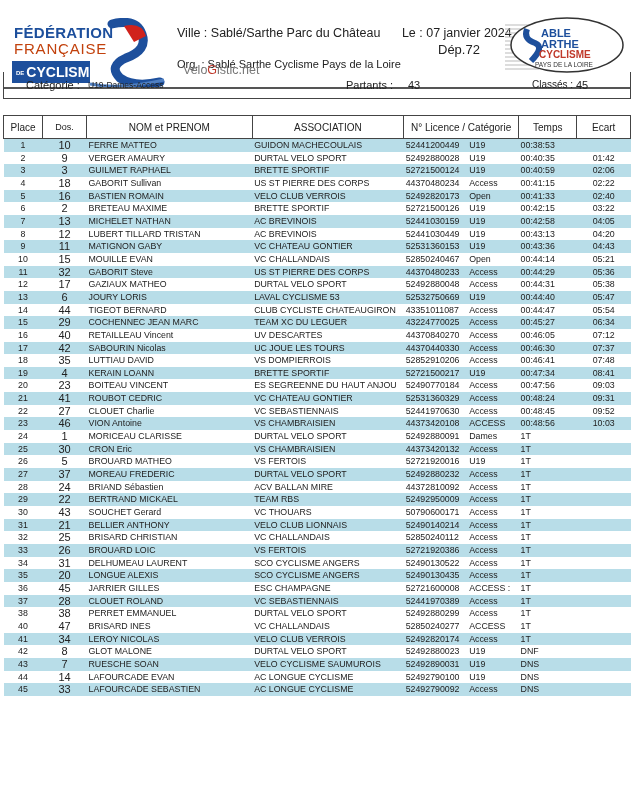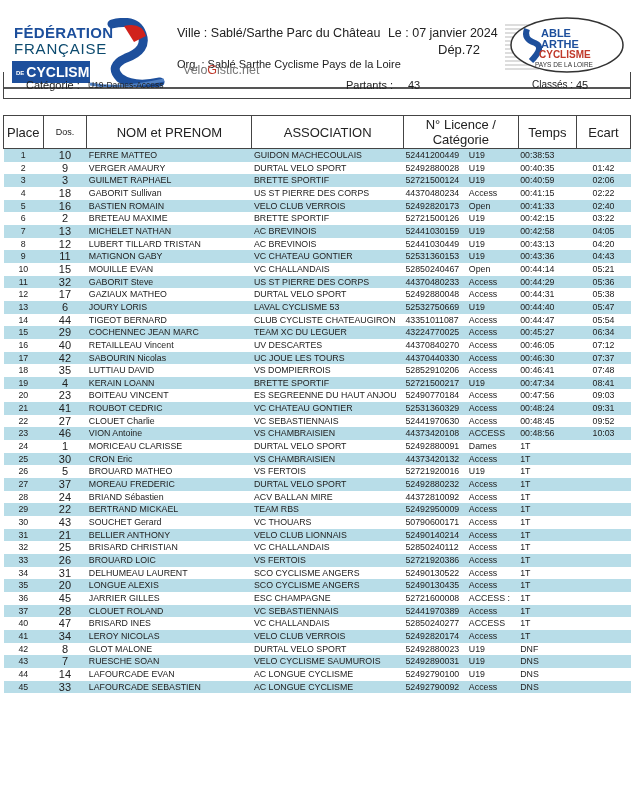--- a/index.html
+++ b/index.html
@@ -1,33 +1,33 @@
 <!DOCTYPE html>
 <html><head>
 <meta charset="utf-8">
 <style>
   html, body { margin:0; padding:0; background:#fff; }
   body { width:635px; height:800px; position:relative; overflow:hidden; font-family:"Liberation Sans", sans-serif; color:#222; }
   .ffc-logo { position:absolute; left:6px; top:10px; width:158px; height:74px; }
   .ffc-text1 { position:absolute; left:8px; top:14px; font-weight:bold; font-size:15px; color:#1d4f9c; letter-spacing:0.3px; }
-  .ffc-text2 { position:absolute; left:8px; top:30px; font-size:15px; color:#0c4a6e; letter-spacing:0.8px; }
+  .ffc-text2 { position:absolute; left:8px; top:30px; font-size:15px; color:#c2410c; letter-spacing:0.8px; }
   .ffc-bar { position:absolute; left:6px; top:51px; width:78px; height:22px; background:#1d4f9c; color:#fff; font-weight:bold; font-size:14px; line-height:22px; padding-left:4px; box-sizing:border-box; }
   .ffc-swoosh { position:absolute; left:84px; top:8px; }
   .header-info { position:absolute; left:177px; top:26px; font-size:12.5px; color:#222; }
   .header-info .row1 { white-space:nowrap; }
   .header-info .row2 { margin-top:18px; font-size:11px; white-space:nowrap; }
   .dep { position:absolute; left:438px; top:42px; font-size:13px; }
   .velogistic { position:absolute; left:183px; top:63px; font-size:12.5px; color:#777; }
   .velogistic .g { color:#c0392b; }
   .club-logo { position:absolute; left:505px; top:15px; width:120px; height:62px; }
   .sheet-top-line { position:absolute; left:3px; top:87px; width:628px; height:2px; background:#555; }
   .info-row { position:absolute; left:3px; top:72px; width:626px; height:26px; border:1px solid #444; border-top:none; font-size:11px; }
   .info-row span { position:absolute; top:7px; }
   .table { position:absolute; left:3px; top:115px; width:628px; border-collapse:collapse; font-size:8.8px; }
-  .table th { border:1px solid #444; height:20px; font-weight:normal; font-size:13px; color:#222; background:#fff; }
+  .table th { border:1px solid #444; height:20px; font-weight:normal; font-size:10px; color:#222; background:#fff; }
   .table td { height:12.65px; padding:0 2px; white-space:nowrap; overflow:hidden; line-height:12.65px; }
   .table tr.odd td { background:#b8dde8; }
   .table tr.even td { background:#fff; }
   .c-place { width:36px; text-align:center; }
   .c-dos { width:42px; text-align:center; font-size:11px; }
   .c-name { width:166px; }
   .c-assoc { width:148px; }
   .c-lic { width:60px; }
   .c-cat { width:48px; }
   .c-time { width:56px; }
@@ -46,21 +46,21 @@
     <path d="M22 6 Q46 0 52 16 Q58 32 36 40 Q18 48 30 60 Q44 70 70 64" stroke="#1d4f9c" stroke-width="9" fill="none" stroke-linecap="round"></path>
     <path d="M34 8 Q52 4 56 18 L44 24 Z" fill="#d0221c"></path>
     <path d="M0 66 Q30 72 74 62" stroke="#4f7fc2" stroke-width="3" fill="none"></path>
   </svg>
 </div>
 
 <div class="header-info">
   <div class="row1">
     <span>Ville :</span>
     <span>Sablé/Sarthe Parc du Château</span>
-    <span style="margin-left:4px;">Le :</span>
+    <span style="margin-left:18px;">Le :</span>
     <span>07 janvier 2024</span>
   </div>
   <div class="row2">
     <span>Org. :</span>
     <span>Sablé Sarthe Cyclisme Pays de la Loire</span>
   </div>
 </div>
 <div class="dep">Dép.72</div>
 <div class="velogistic"><span>Velo</span><span class="g">G</span><span>istic.net</span></div>
 
@@ -475,20 +475,30 @@
         <td class="c-place">37</td>
         <td class="c-dos">28</td>
         <td class="c-name">CLOUET  ROLAND</td>
         <td class="c-assoc">VC SEBASTIENNAIS</td>
         <td class="c-lic">52441970389</td>
         <td class="c-cat">Access</td>
         <td class="c-time">1T</td>
         <td class="c-ecart"></td>
       </tr>
       <tr class="even">
+        <td class="c-place">38</td>
+        <td class="c-dos">38</td>
+        <td class="c-name">PERRET  EMMANUEL</td>
+        <td class="c-assoc">DURTAL VELO SPORT</td>
+        <td class="c-lic">52492880299</td>
+        <td class="c-cat">Access</td>
+        <td class="c-time">1T</td>
+        <td class="c-ecart"></td>
+      </tr>
+      <tr class="even">
         <td class="c-place">40</td>
         <td class="c-dos">47</td>
         <td class="c-name">BRISARD  INES</td>
         <td class="c-assoc">VC CHALLANDAIS</td>
         <td class="c-lic">52850240277</td>
         <td class="c-cat">ACCESS</td>
         <td class="c-time">1T</td>
         <td class="c-ecart"></td>
       </tr>
       <tr class="odd">

